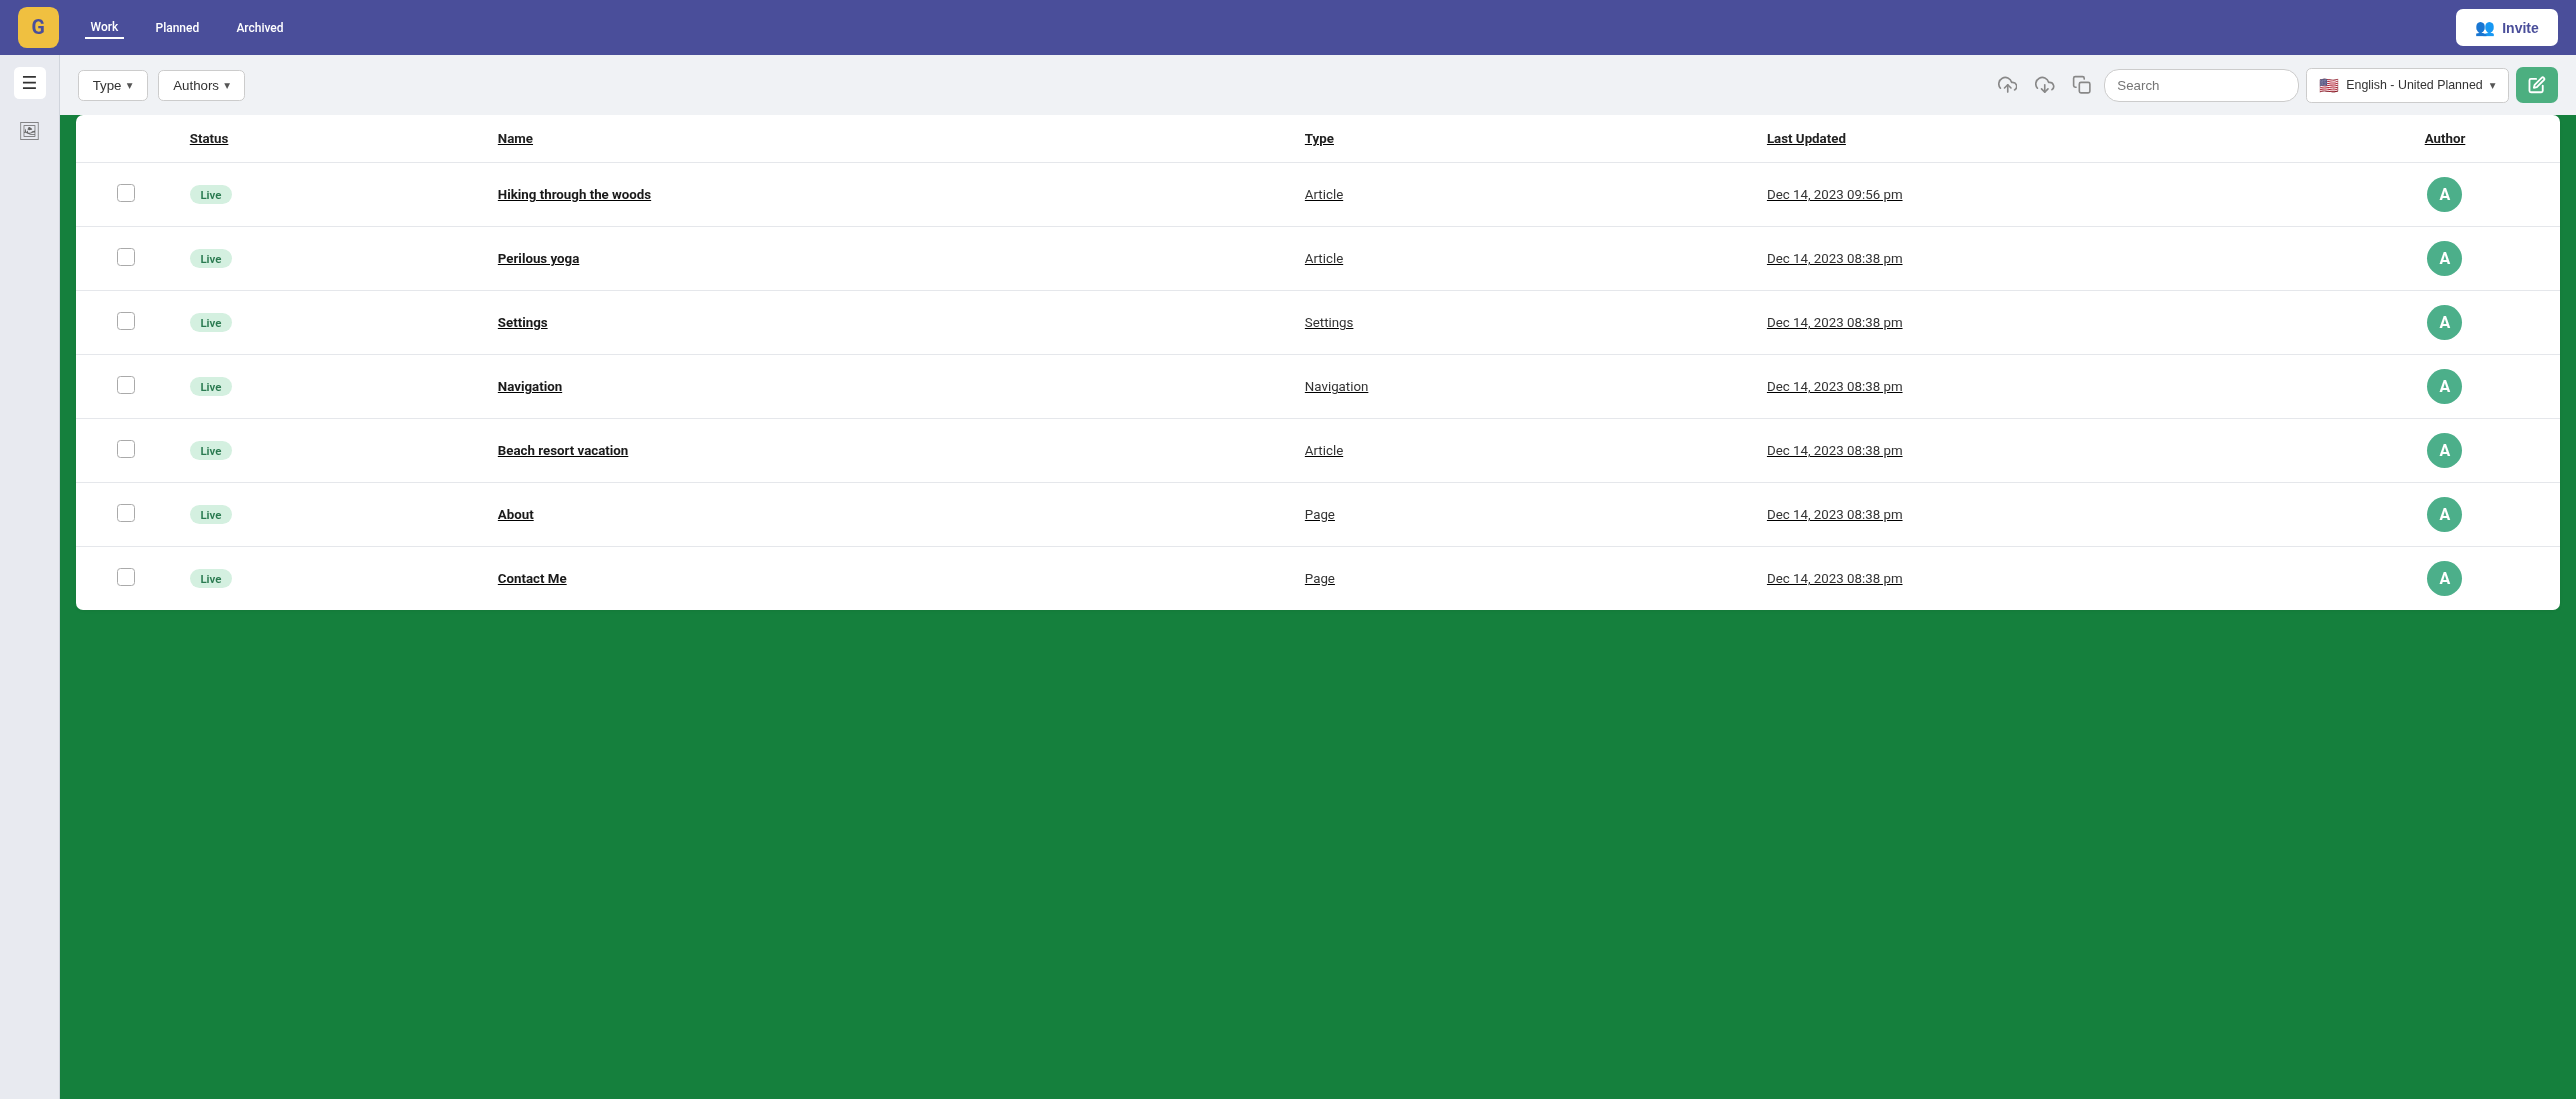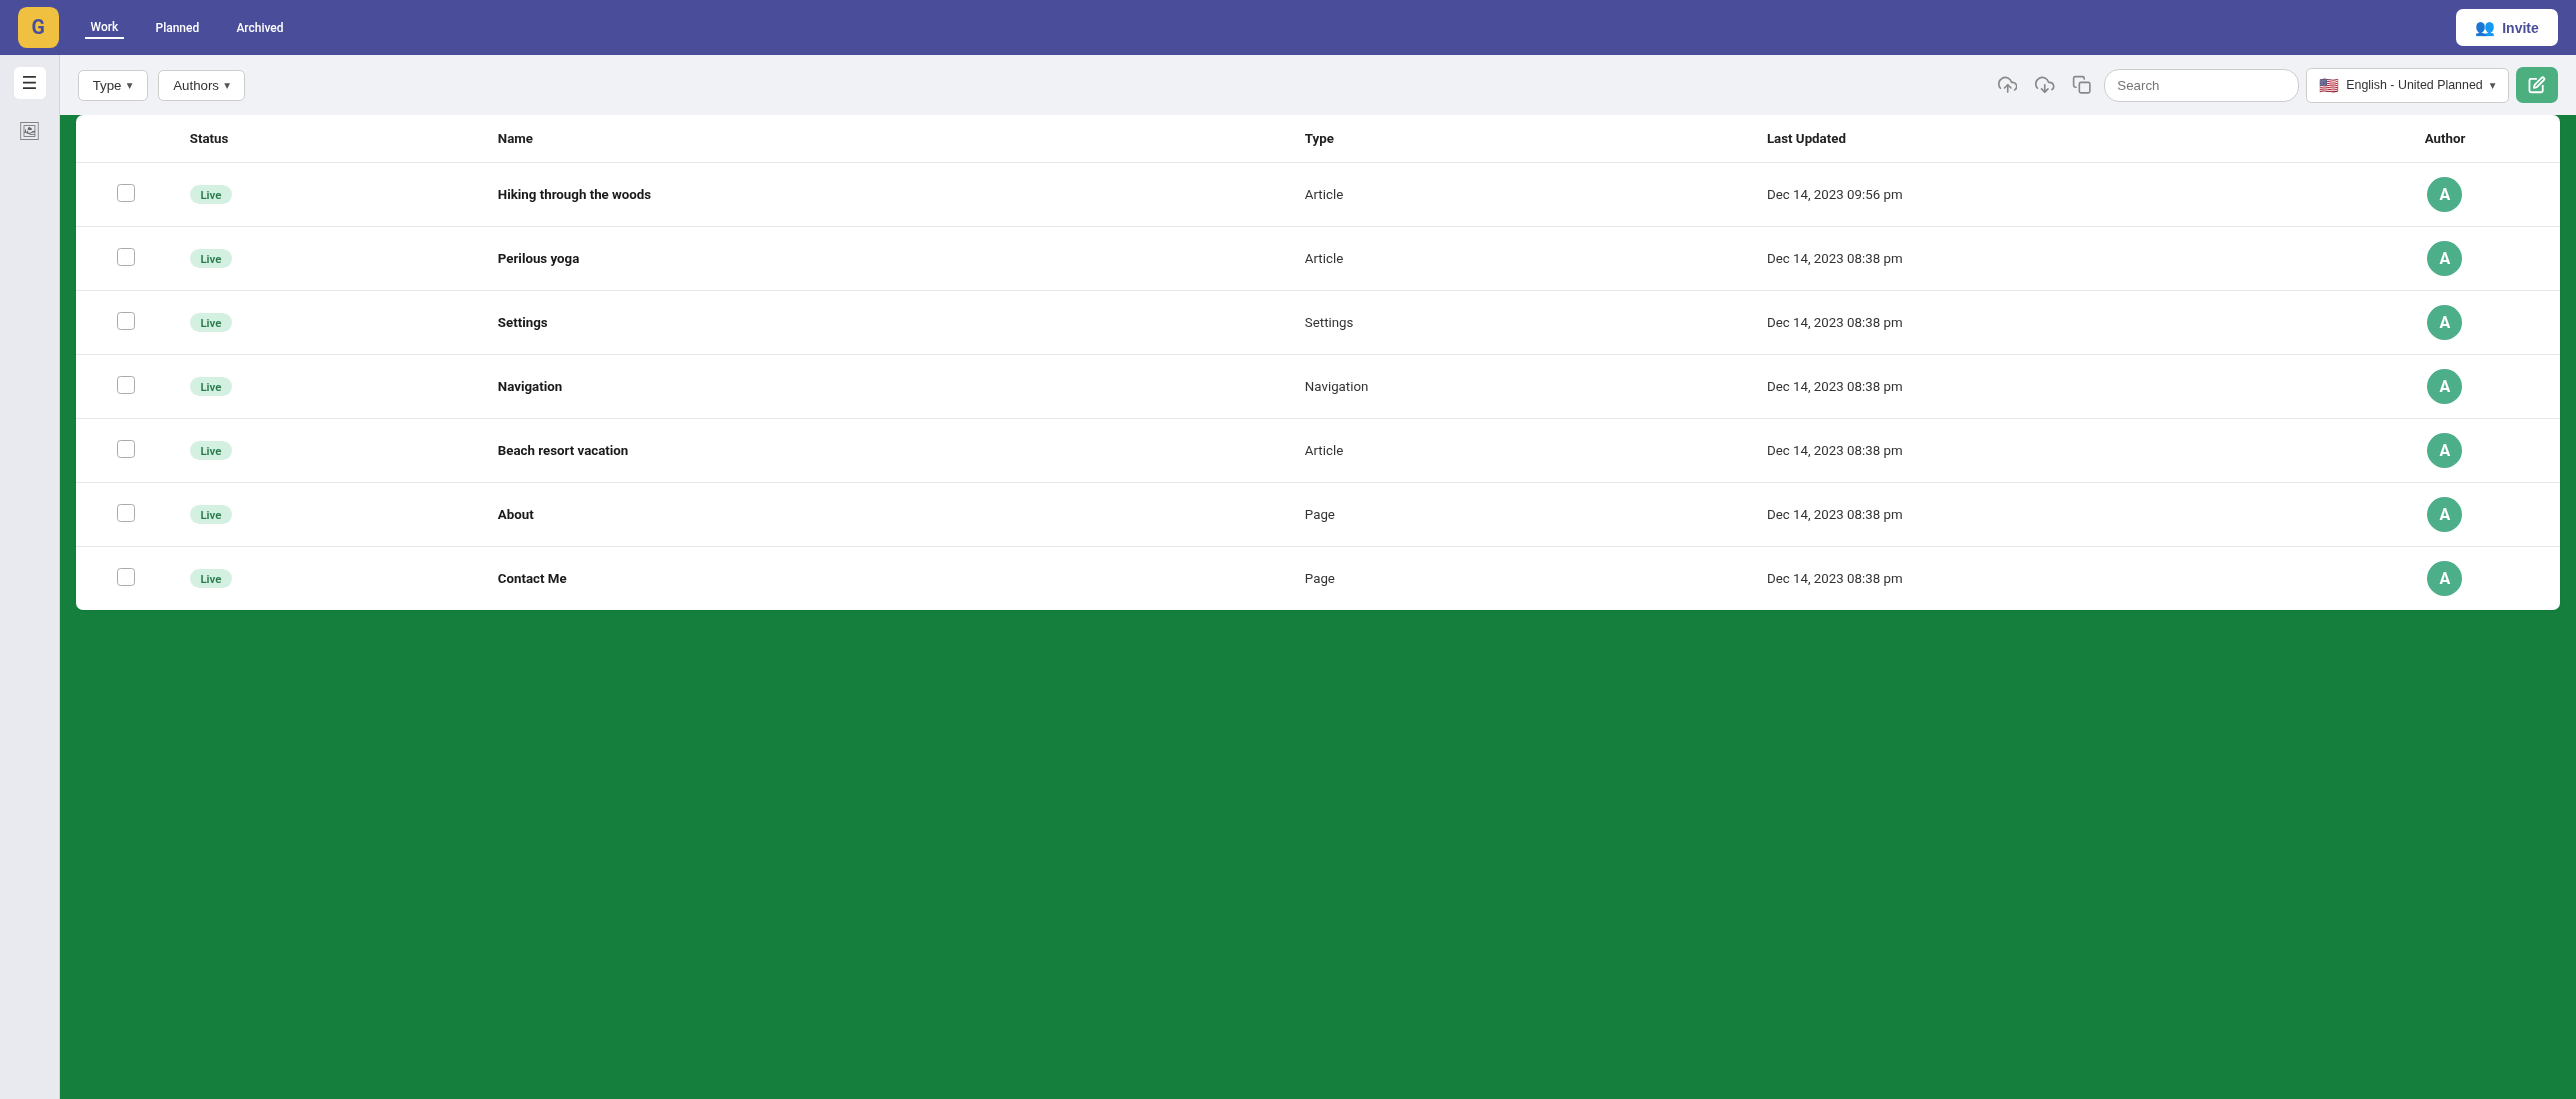--- a/index.html
+++ b/index.html
@@ -144,20 +144,21 @@
       display: flex; align-items: center; justify-content: center;
       font-size: 17.7px;
       color: #fff;
     }
 
     
     .table-container {
       flex: 1;
       overflow-y: auto;
       padding: 0 16px 16px;
+      text-decoration: underline;
     }
     .content-table {
       width: 100%;
       background: #fff;
       border-radius: 7px;
       border-collapse: collapse;
       overflow: hidden;
       box-shadow: 0 0.9px 3.5px rgba(0,0,0,0.06);
     }
     .content-table thead tr {

